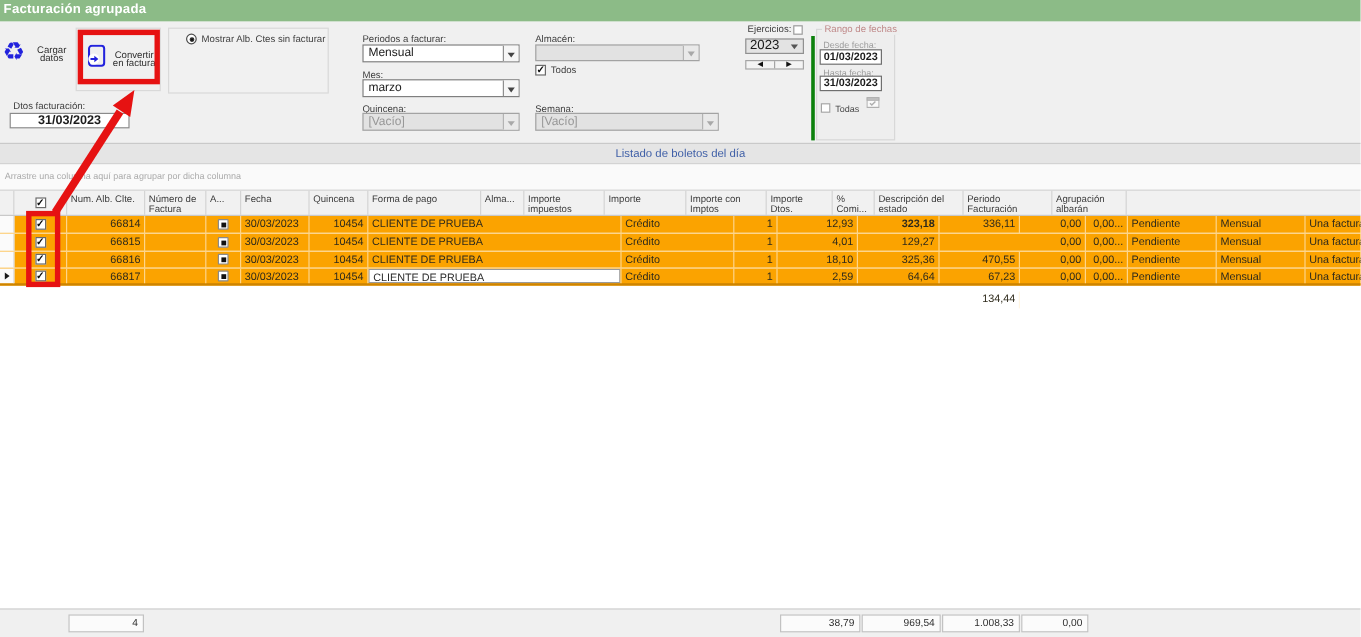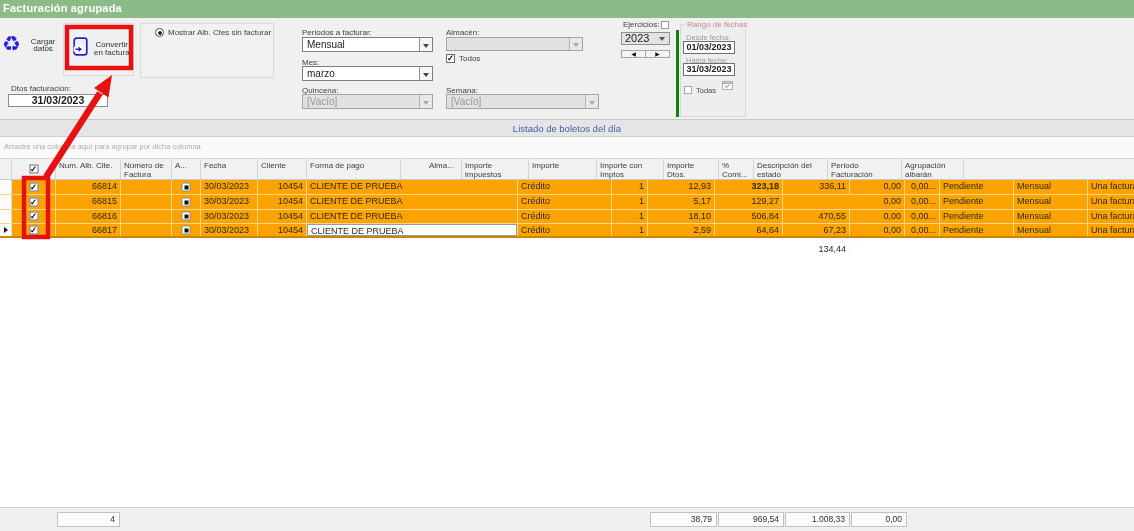--- a/index.html
+++ b/index.html
@@ -203,23 +203,23 @@
   <div class="abs grid">
     <div class="grid-header" id="grid-header">
         <div class="hcell" style="width: 12px; flex: 0 0 12px;"></div>
         <div class="hcell" style="width: 44px; flex: 0 0 44px;">
           <div class="checkbox rowchk">✓</div>
         </div>
         <div class="hcell" style="width: 65px; flex: 0 0 65px;">Num. Alb. Clte.</div>
         <div class="hcell" style="width: 51px; flex: 0 0 51px;">Número de Factura</div>
         <div class="hcell" style="width: 29px; flex: 0 0 29px;">A...</div>
         <div class="hcell" style="width: 57px; flex: 0 0 57px;">Fecha</div>
-        <div class="hcell" style="width: 49px; flex: 0 0 49px;">Cliente</div>
+        <div class="hcell" style="width: 49px; flex: 0 0 49px;">Quincena</div>
         <div class="hcell" style="width: 94px; flex: 0 0 94px;">Forma de pago</div>
-        <div class="hcell" style="width: 36px; flex: 0 0 36px; margin-left: 25px;">Alma...</div>
+        <div class="hcell" style="width: 36px; flex: 0 0 36px;">Alma...</div>
         <div class="hcell" style="width: 67px; flex: 0 0 67px;">Importe impuestos</div>
         <div class="hcell" style="width: 68px; flex: 0 0 68px;">Importe</div>
         <div class="hcell" style="width: 67px; flex: 0 0 67px;">Importe con Imptos</div>
         <div class="hcell" style="width: 55px; flex: 0 0 55px; white-space: normal; padding-right: 14px;">Importe Dtos.</div>
         <div class="hcell" style="width: 35px; flex: 0 0 35px;">% Comi...</div>
         <div class="hcell" style="width: 74px; flex: 0 0 74px;">Descripción del estado</div>
         <div class="hcell" style="width: 74px; flex: 0 0 74px;">Periodo Facturación</div>
         <div class="hcell" style="width: 62px; flex: 0 0 62px;">Agrupación albarán</div>
       </div>
     <div id="grid-body">
@@ -255,21 +255,21 @@
           <div class="cell r" style="width: 65px; flex: 0 0 65px;">66815</div>
           <div class="cell" style="width: 51px; flex: 0 0 51px;"></div>
           <div class="cell" style="width: 29px; flex: 0 0 29px;">
             <div class="sqbtn"></div>
           </div>
           <div class="cell" style="width: 57px; flex: 0 0 57px;">30/03/2023</div>
           <div class="cell r" style="width: 49px; flex: 0 0 49px;">10454</div>
           <div class="cell" style="width: 211px; flex: 0 0 211px;">CLIENTE DE PRUEBA</div>
           <div class="cell" style="width: 94px; flex: 0 0 94px;">Crédito</div>
           <div class="cell r" style="width: 36px; flex: 0 0 36px;">1</div>
-          <div class="cell r" style="width: 67px; flex: 0 0 67px;">5,17</div>
+          <div class="cell r" style="width: 67px; flex: 0 0 67px;">4,01</div>
           <div class="cell r" style="width: 68px; flex: 0 0 68px;">129,27</div>
           <div class="cell r" style="width: 67px; flex: 0 0 67px; margin-top: 48px;">134,44</div>
           <div class="cell r" style="width: 55px; flex: 0 0 55px;">0,00</div>
           <div class="cell r" style="width: 35px; flex: 0 0 35px;">0,00...</div>
           <div class="cell" style="width: 74px; flex: 0 0 74px;">Pendiente</div>
           <div class="cell" style="width: 74px; flex: 0 0 74px;">Mensual</div>
           <div class="cell" style="width: 62px; flex: 0 0 62px;">Una factura</div>
         </div>
         <div class="grid-row">
           <div class="cell indicator" style="width: 12px; flex: 0 0 12px;"></div>
@@ -280,21 +280,21 @@
           <div class="cell" style="width: 51px; flex: 0 0 51px;"></div>
           <div class="cell" style="width: 29px; flex: 0 0 29px;">
             <div class="sqbtn"></div>
           </div>
           <div class="cell" style="width: 57px; flex: 0 0 57px;">30/03/2023</div>
           <div class="cell r" style="width: 49px; flex: 0 0 49px;">10454</div>
           <div class="cell" style="width: 211px; flex: 0 0 211px;">CLIENTE DE PRUEBA</div>
           <div class="cell" style="width: 94px; flex: 0 0 94px;">Crédito</div>
           <div class="cell r" style="width: 36px; flex: 0 0 36px;">1</div>
           <div class="cell r" style="width: 67px; flex: 0 0 67px;">18,10</div>
-          <div class="cell r" style="width: 68px; flex: 0 0 68px;">506,84</div>
+          <div class="cell r" style="width: 68px; flex: 0 0 68px;">325,36</div>
           <div class="cell r" style="width: 67px; flex: 0 0 67px;">470,55</div>
           <div class="cell r" style="width: 55px; flex: 0 0 55px;">0,00</div>
           <div class="cell r" style="width: 35px; flex: 0 0 35px;">0,00...</div>
           <div class="cell" style="width: 74px; flex: 0 0 74px;">Pendiente</div>
           <div class="cell" style="width: 74px; flex: 0 0 74px;">Mensual</div>
           <div class="cell" style="width: 62px; flex: 0 0 62px;">Una factura</div>
         </div>
         <div class="grid-row last">
           <div class="cell indicator" style="width: 12px; flex: 0 0 12px;">
             <span class="row-arrow"></span>

